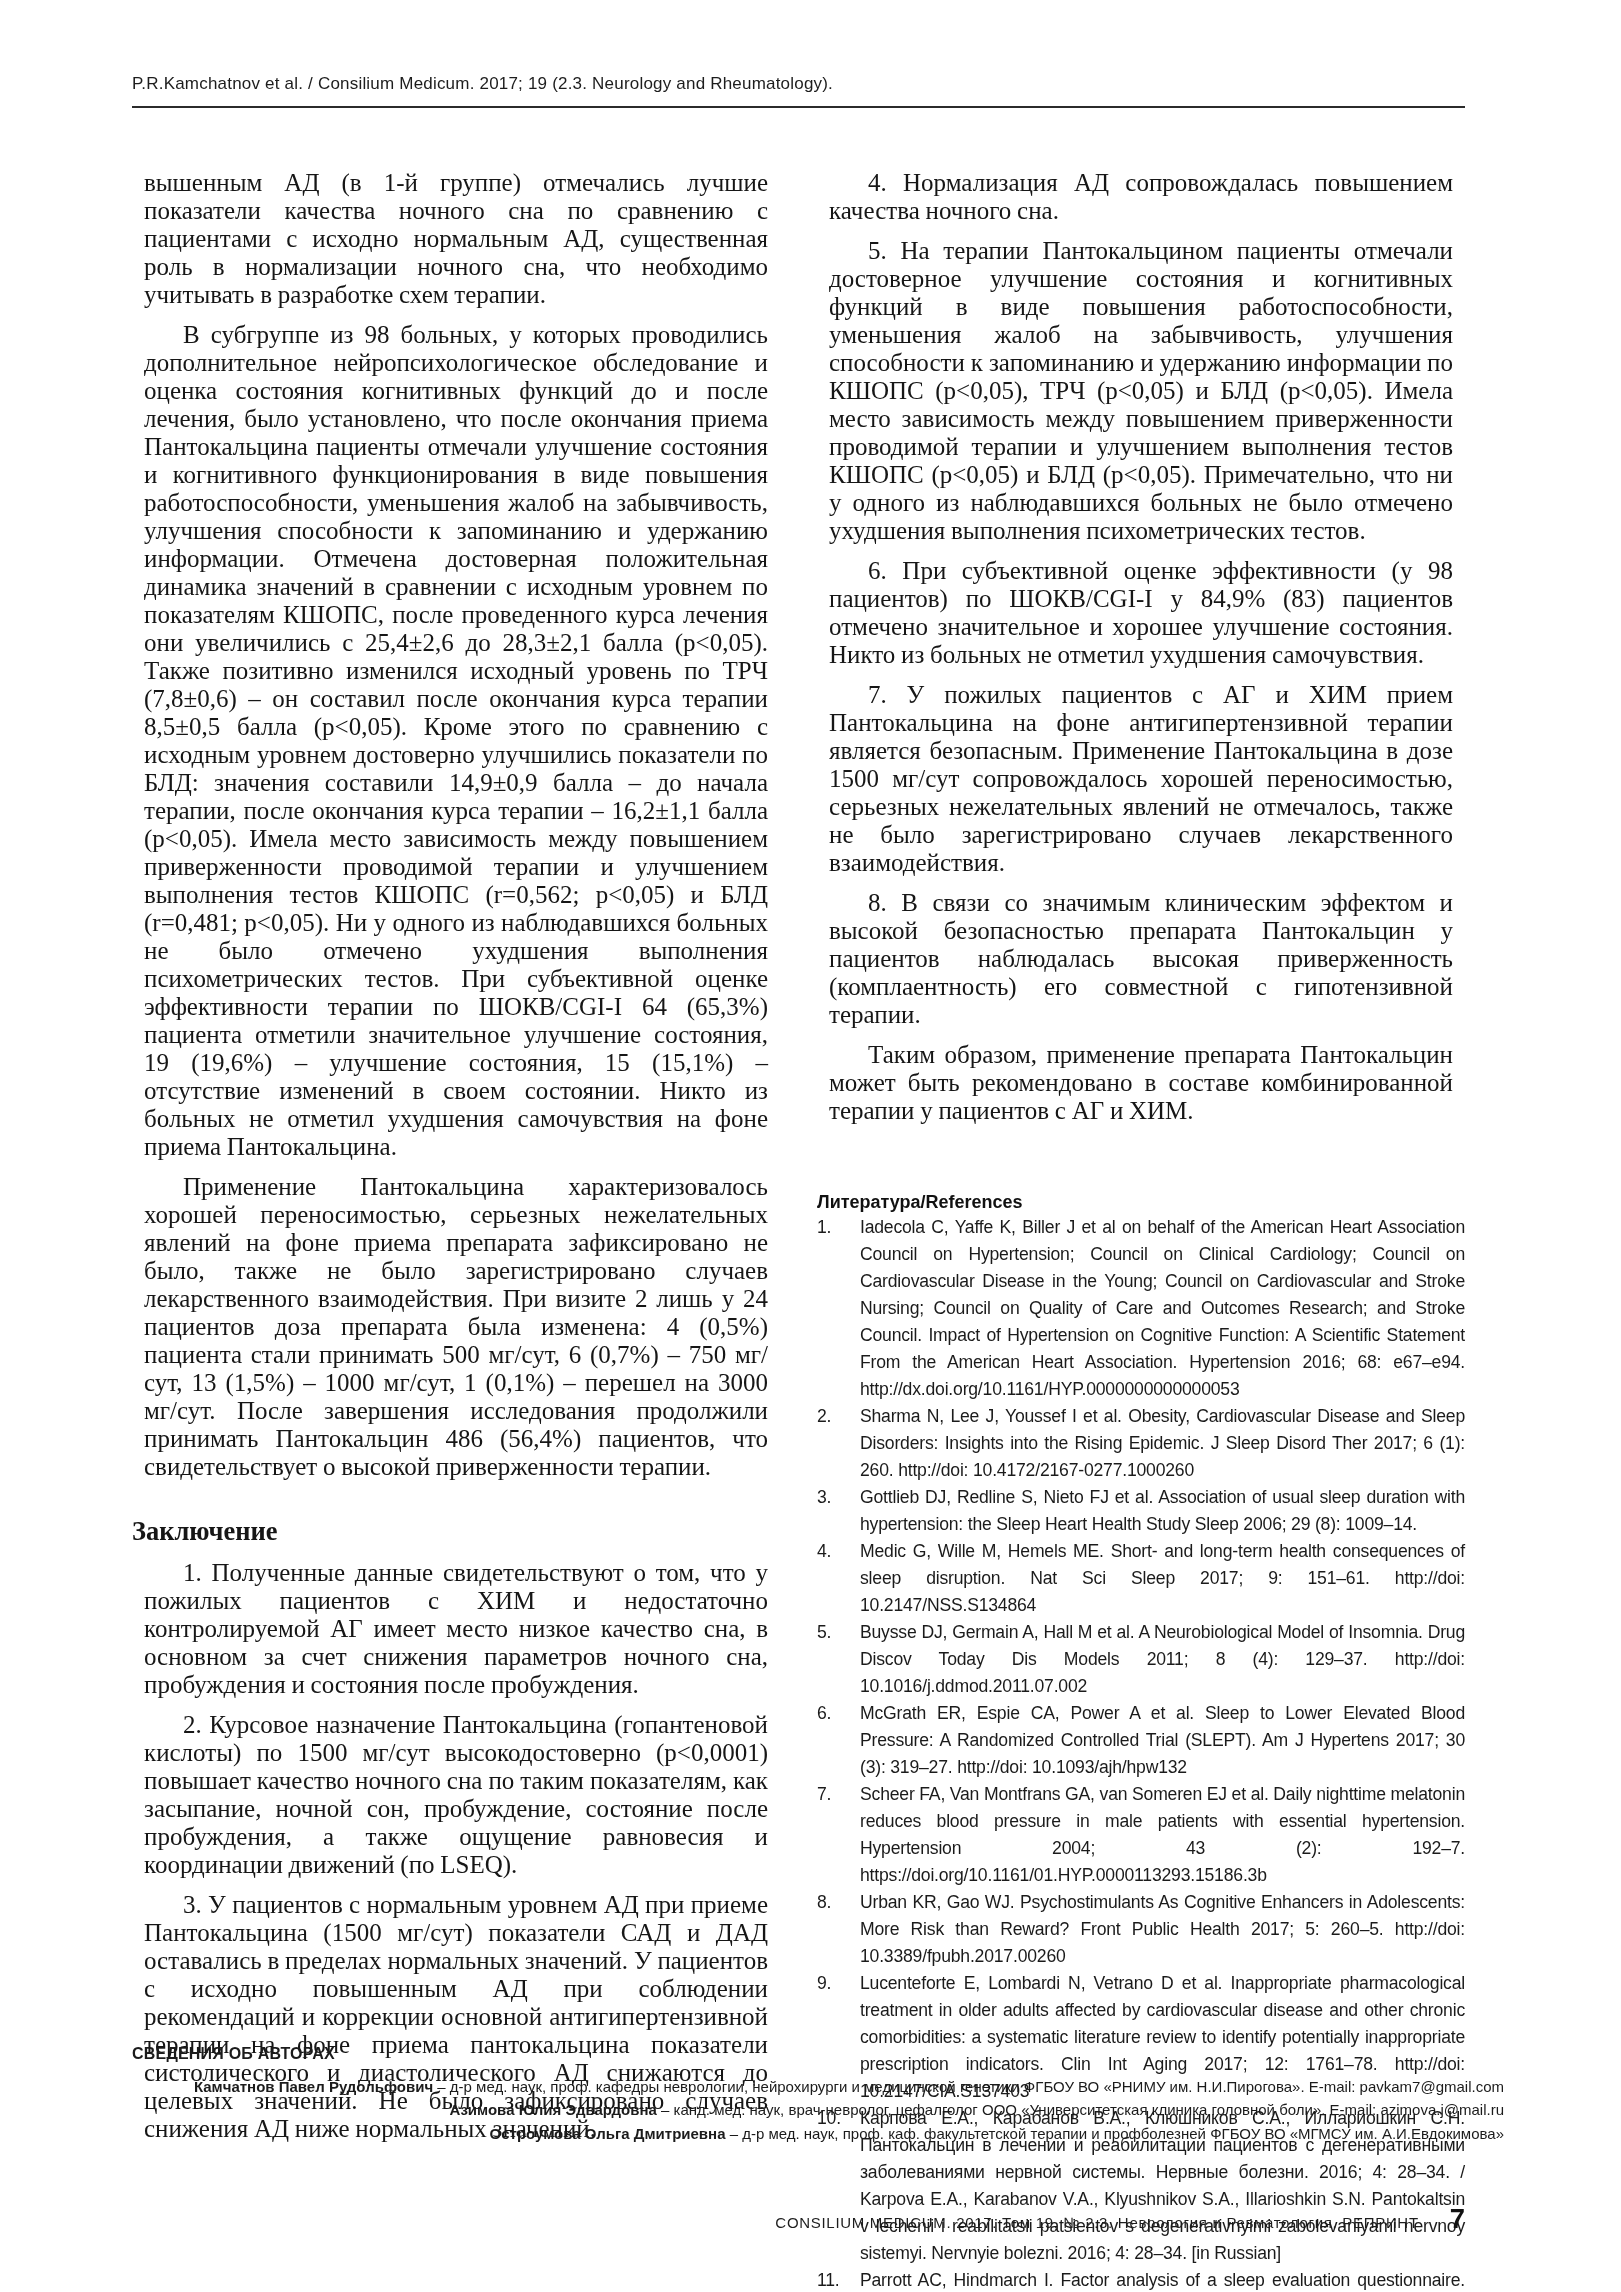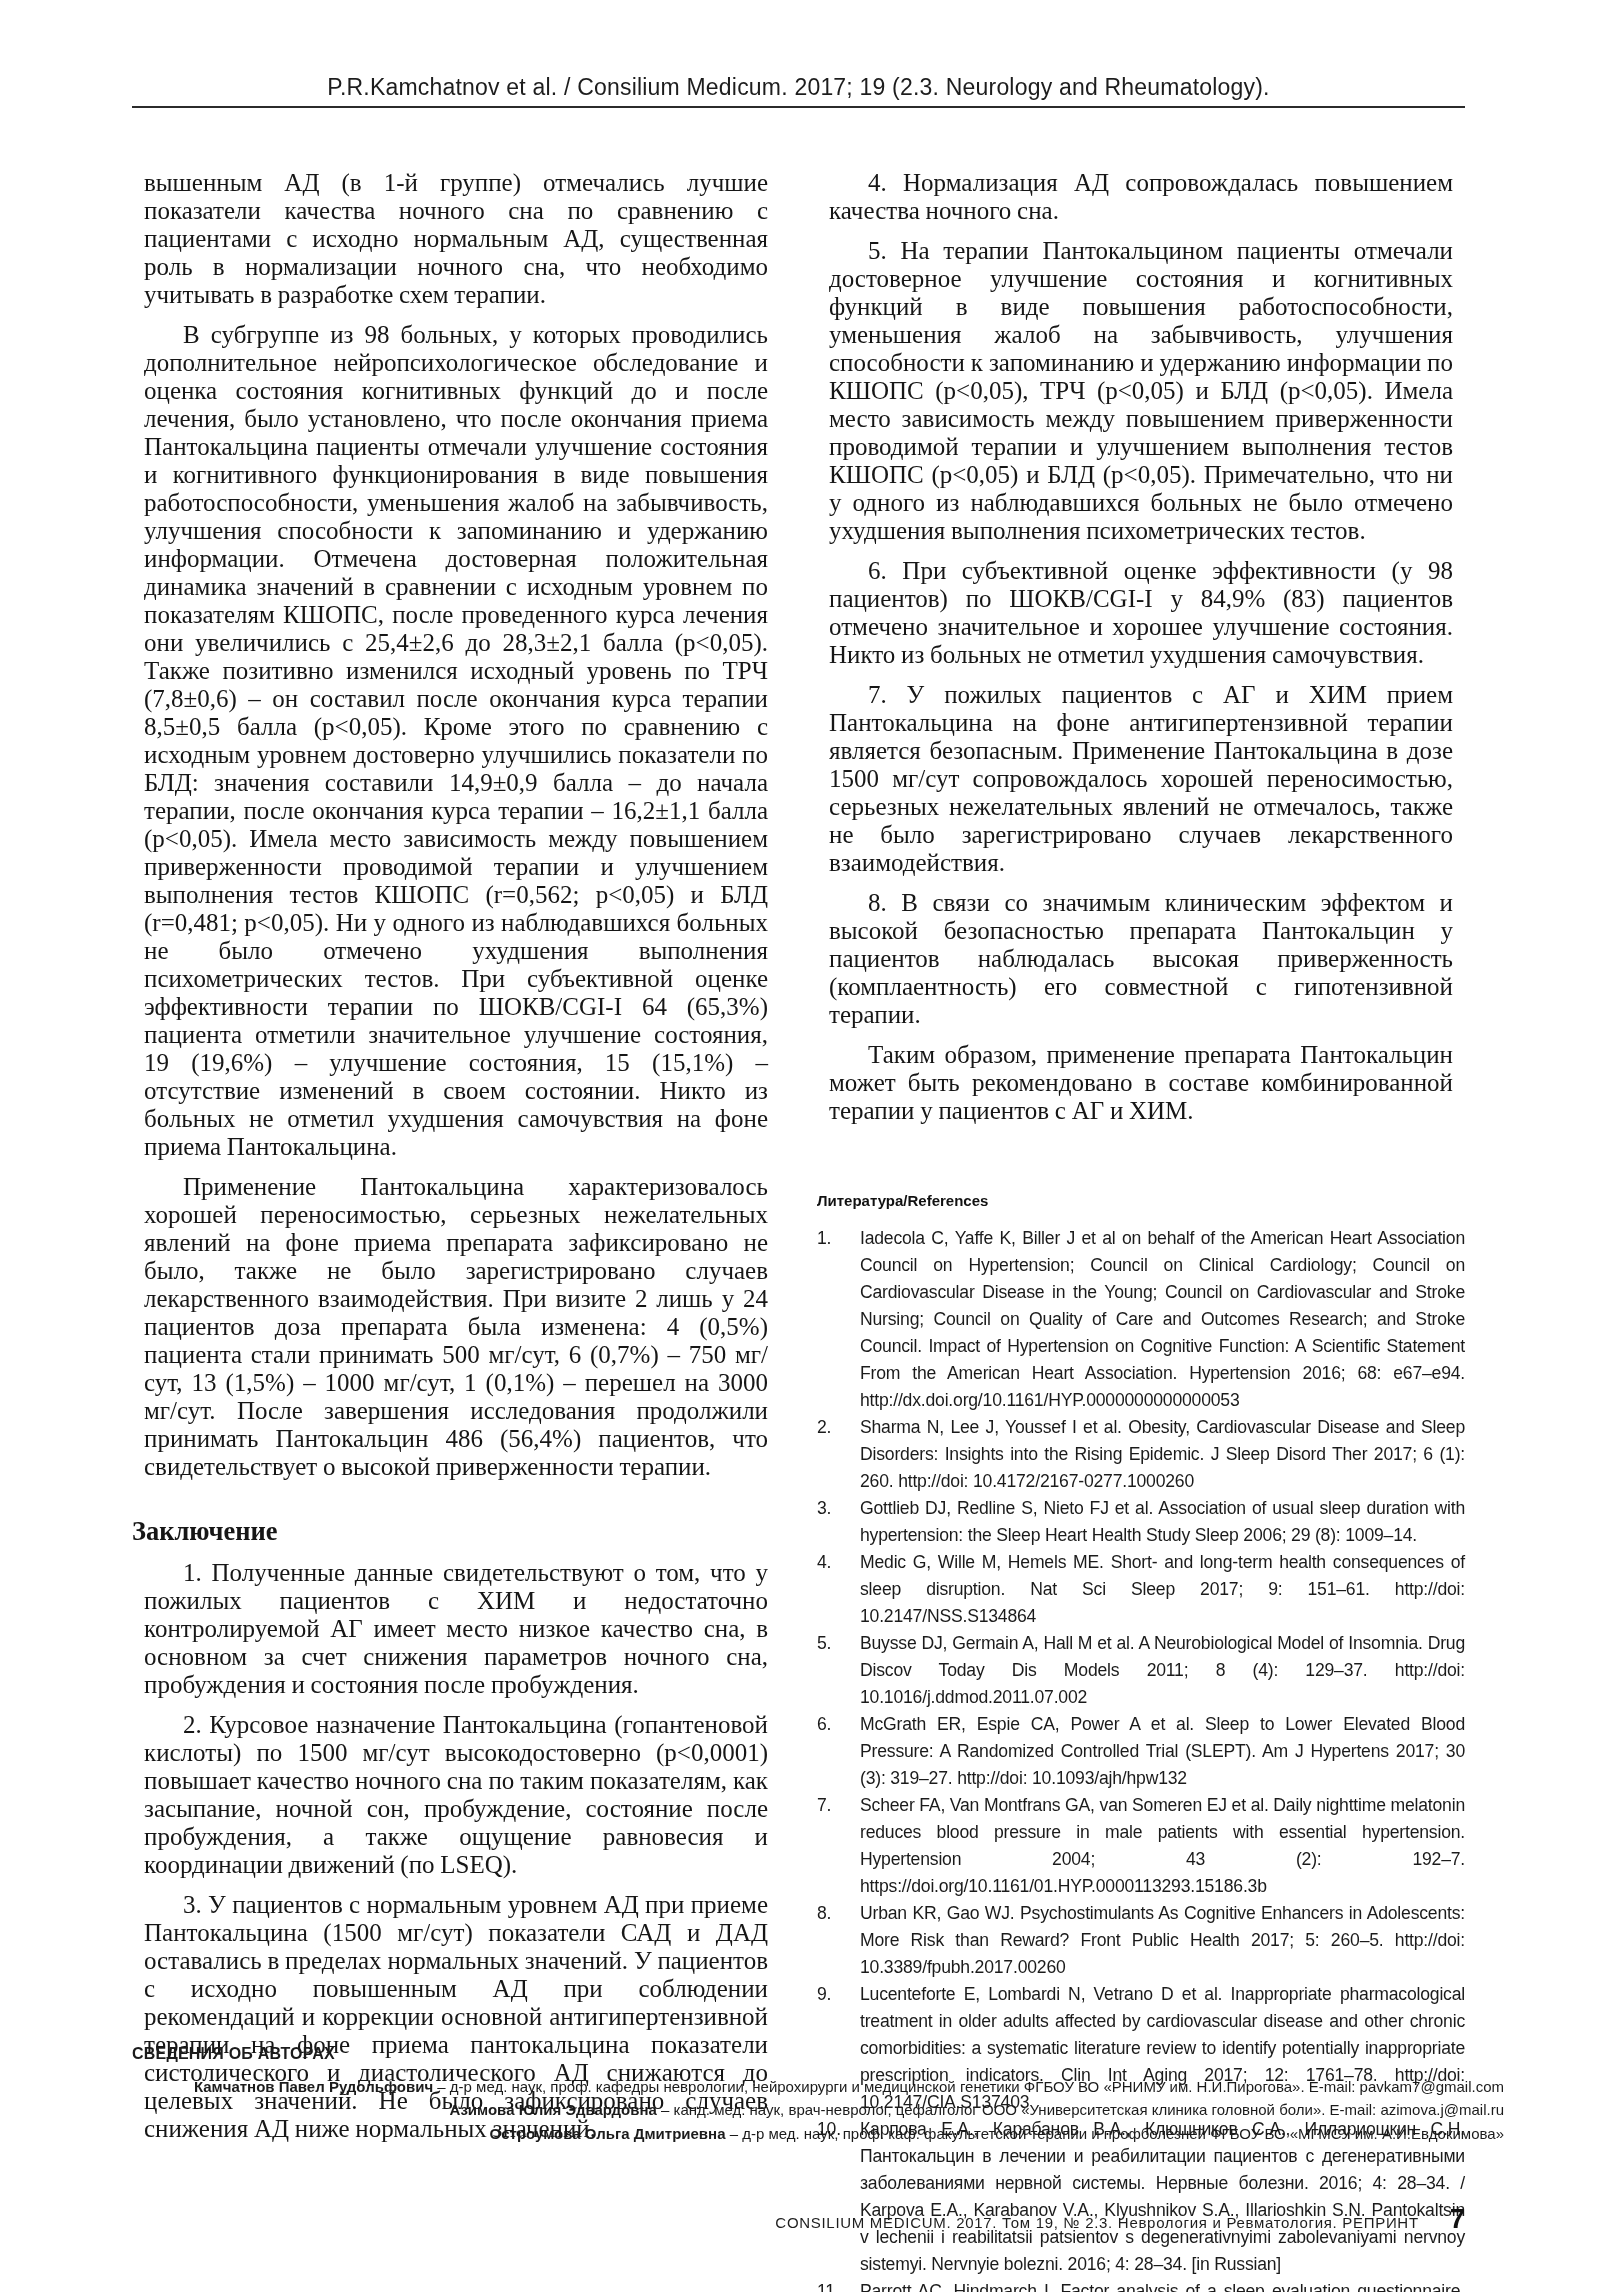--- a/index.html
+++ b/index.html
@@ -9,23 +9,23 @@
     font-family: "Liberation Serif", serif;
     color: #161616;
     position: relative;
     overflow: hidden;
   }
   .page { position: absolute; inset: 0; }
 
   .running-head {
     position: absolute;
     top: 74px; left: 132px; width: 1333px;
-    text-align: center;
-    font-family: "Liberation Sans", sans-serif;
-    font-size: 23px;
+    text-align: left;
+    font-family: "Liberation Sans", sans-serif;
+    font-size: 17px;
     letter-spacing: 0.2px;
     color: #1d1d1d;
   }
   .head-rule {
     position: absolute;
     top: 106px; left: 132px; width: 1333px;
     border-top: 2px solid #2b2b2b;
   }
 
   .columns {
@@ -49,22 +49,22 @@
   .conclusion-heading {
     font-family: "Liberation Serif", serif;
     font-weight: bold;
     font-size: 26.5px;
     margin: 35px 0 7.8px 0;
   }
 
   .refs-heading {
     font-family: "Liberation Sans", sans-serif;
     font-weight: bold;
-    font-size: 15px;
-    margin: 67px 0 16px 0;
+    font-size: 18px;
+    margin: 67px 0 1px 0;
     color: #111;
   }
   .ref {
     display: flex;
     font-family: "Liberation Sans", sans-serif;
     font-size: 17.6px;
     line-height: 27px;
     letter-spacing: -0.2px;
     text-align: justify;
     color: #1b1b1b;

